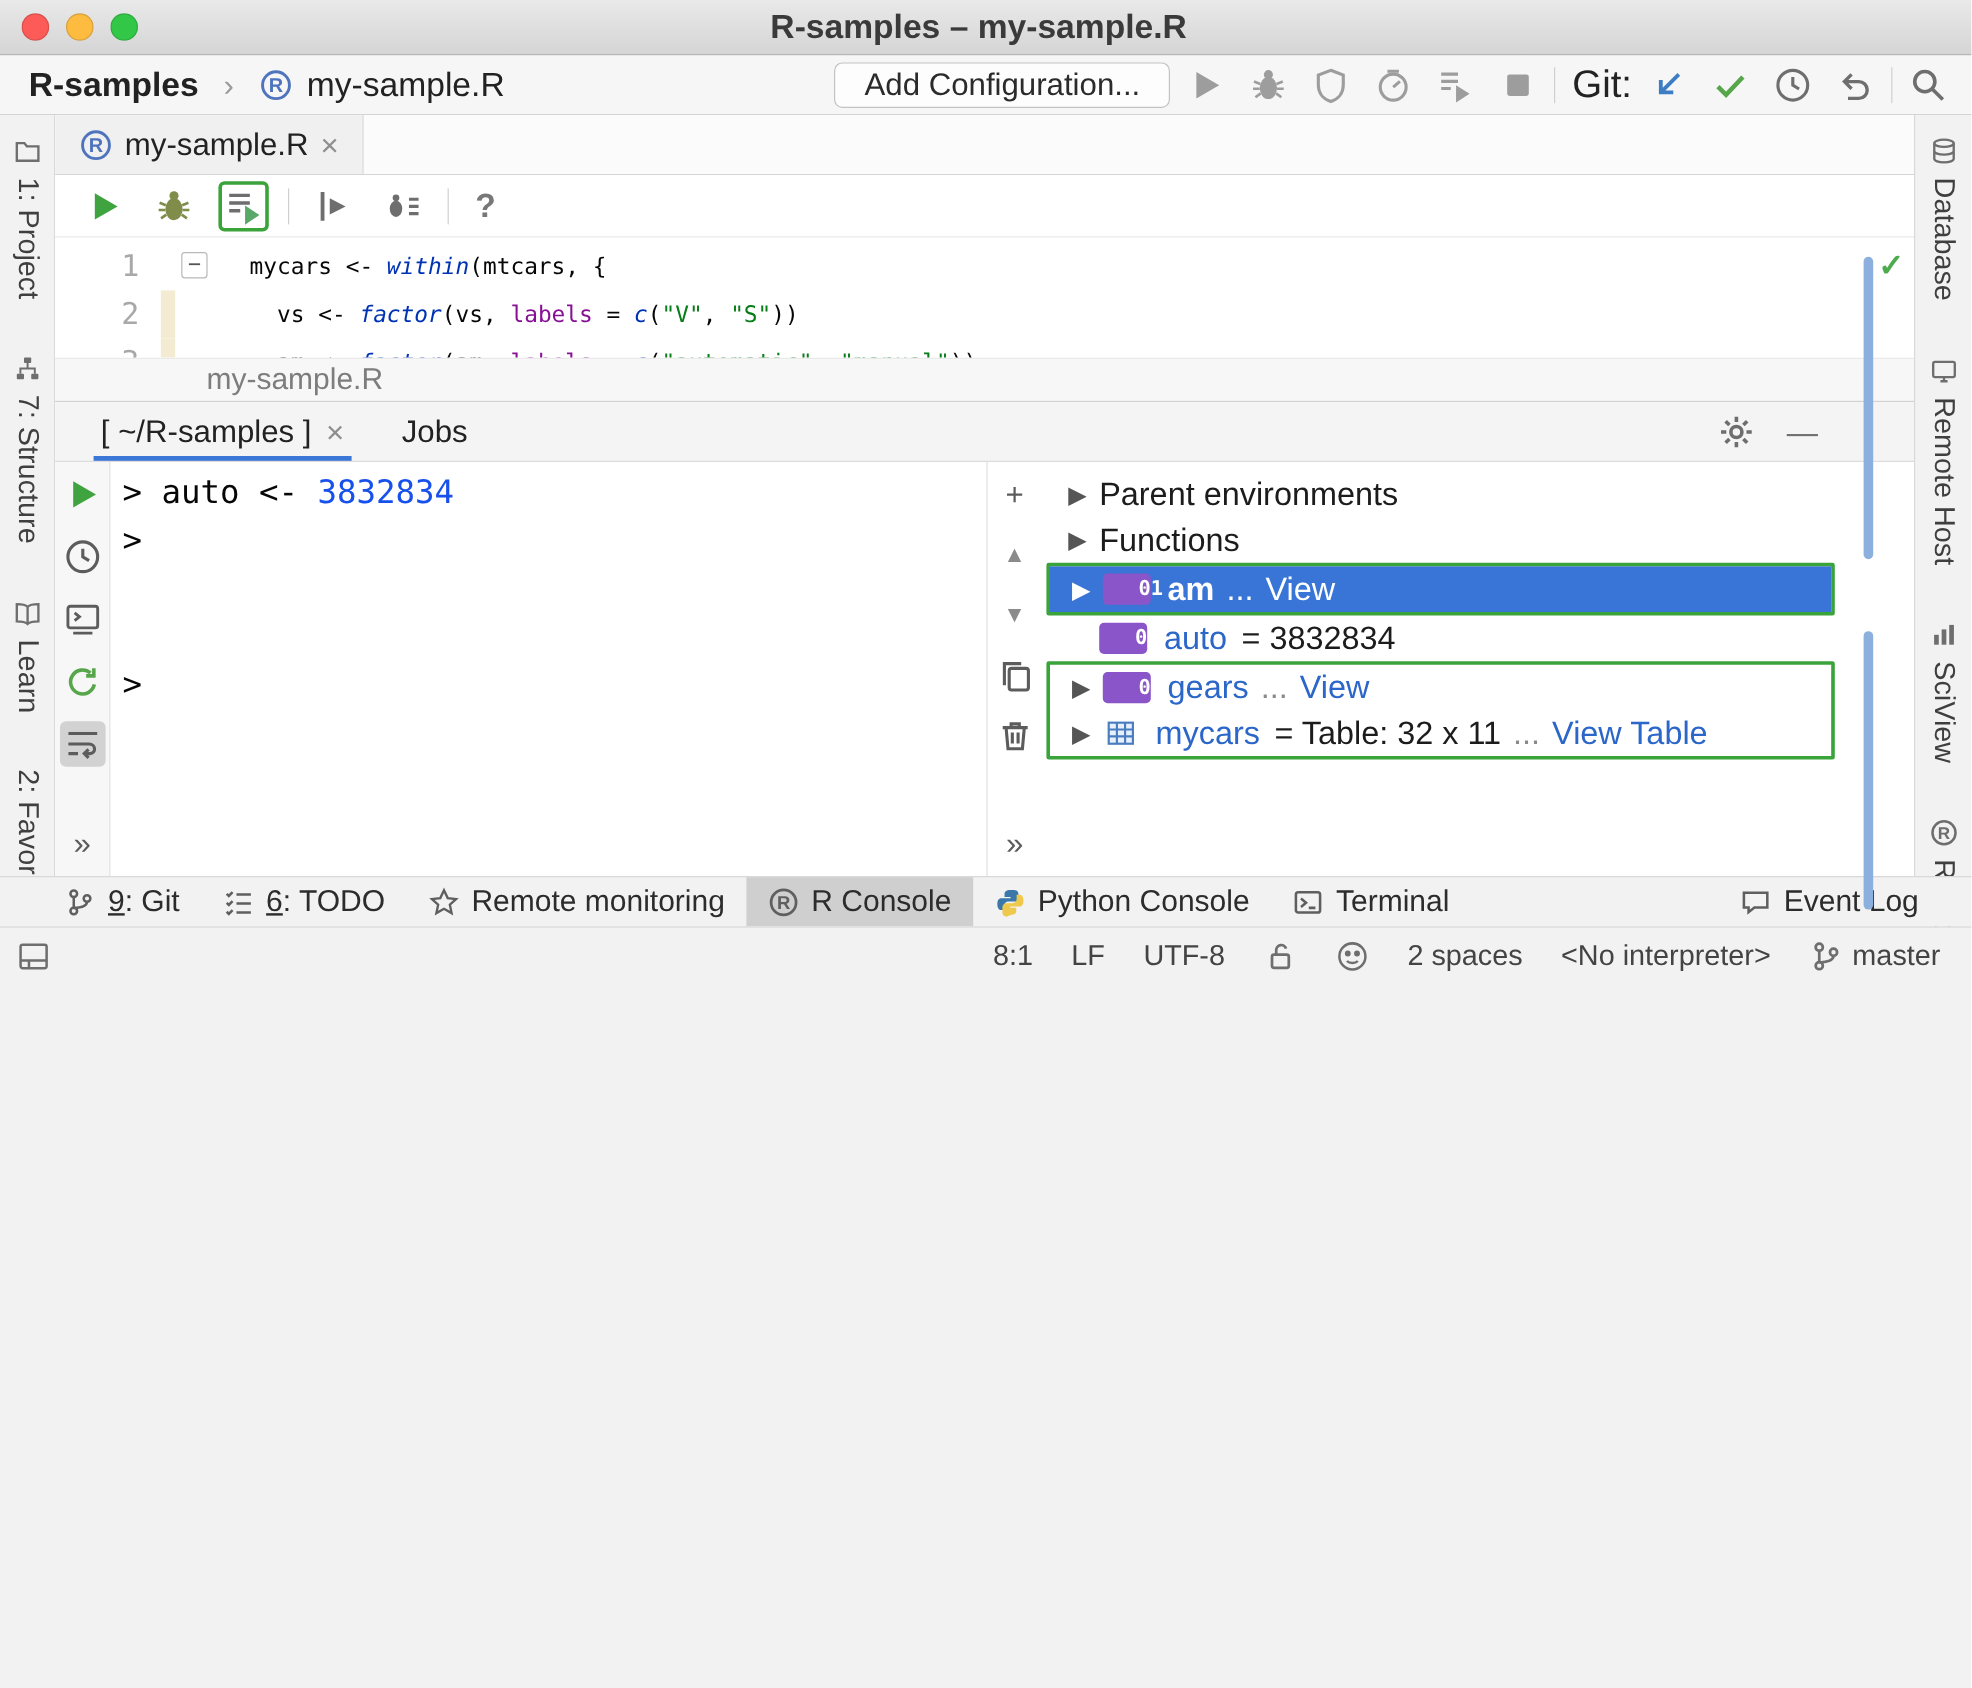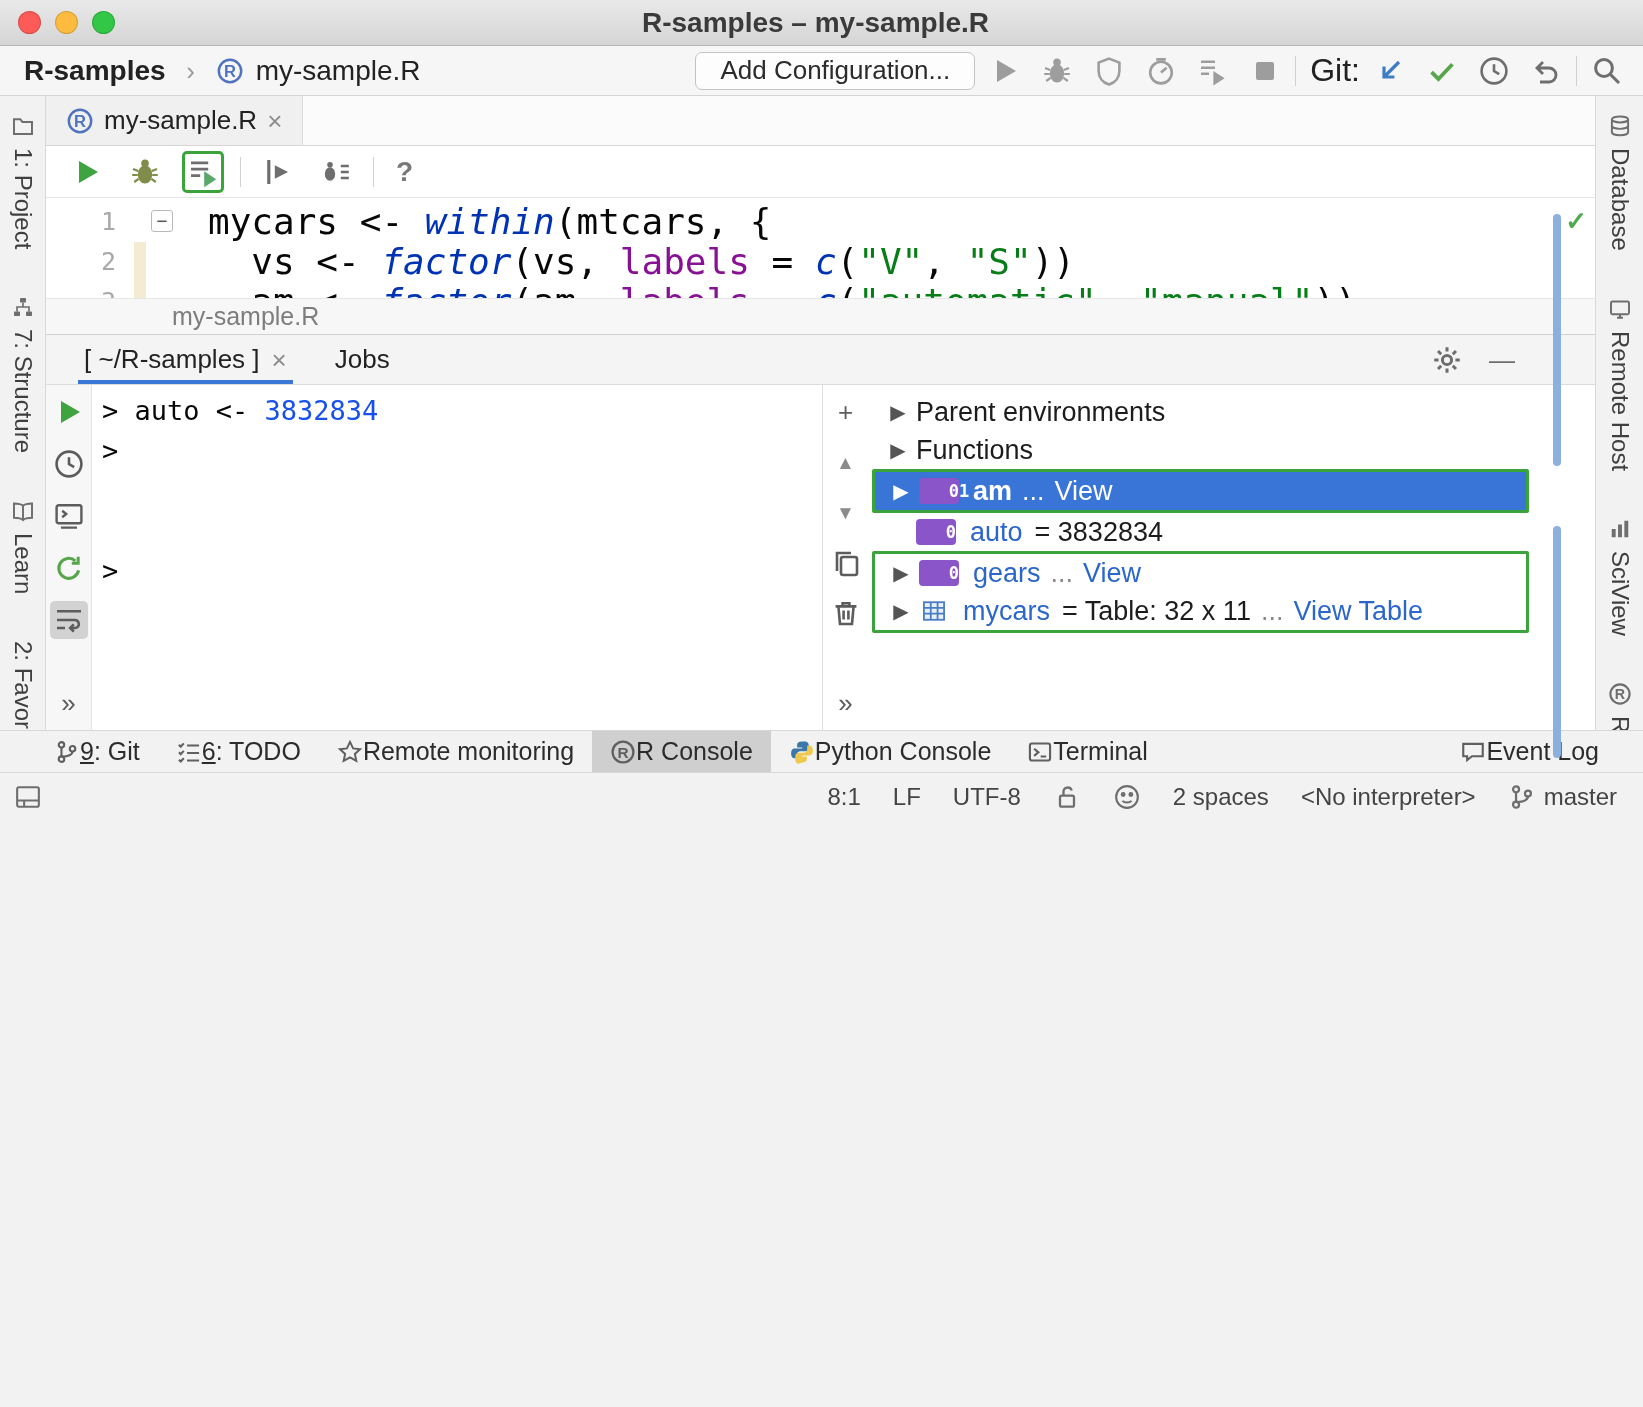--- a/index.html
+++ b/index.html
@@ -60,21 +60,21 @@
 
   
   .code-wrap{flex:1;display:flex;min-height:0;background:#fff;position:relative;}
   .code-scroll{flex:1;overflow:hidden;padding-top:4px;}
   .line{display:flex;height:40px;}
   .ln{width:88px;text-align:right;padding-right:18px;color:#a8a8a8;font-size:25px;line-height:40px;flex:none;}
   .chg{width:12px;flex:none;}
   .chg.changed{background:#f3ecd3;}
   .fold{width:36px;flex:none;position:relative;}
   .foldbox{position:absolute;left:5px;top:8px;width:22px;height:22px;border:1px solid #b9b9b9;border-radius:3px;background:#fff;color:#555;font-size:18px;line-height:20px;text-align:center;}
-  .linebody{flex:1;font-size:36px;line-height:40px;white-space:pre;padding-left:26px;}
+  .linebody{flex:1;font-size:19px;line-height:40px;white-space:pre;padding-left:26px;}
   .tok-p{color:#070707;} .tok-f{color:var(--fn);font-style:italic;} .tok-a{color:var(--param);} .tok-s{color:var(--str);} .tok-n{color:var(--num);}
 
   .error-stripe{width:46px;position:relative;flex:none;}
   .insp-ok{position:absolute;top:8px;right:8px;color:#4dab4d;font-size:26px;font-weight:700;}
   .scrollmark{position:absolute;left:4px;width:8px;border-radius:4px;background:#8cb0dd;}
   #mark1{top:16px;height:252px;} #mark2{top:328px;height:232px;}
 
   .editor-breadcrumb{height:36px;display:flex;align-items:center;padding-left:126px;font-size:25px;color:#7d7d7d;background:#f7f7f7;border-top:1px solid #e6e6e6;flex:none;}
 
   
@@ -108,21 +108,21 @@
   .vvalue{color:#1c1c1c;margin-left:12px;}
   .vdots{color:#8a8a8a;margin-left:10px;}
   .vrow.selected .vdots{color:#fff;}
   .vlink{color:var(--link);margin-left:10px;}
   .vrow.selected .vlink{color:#fff;}
   .group-label{color:#1c1c1c;}
   .ann{border:3px solid var(--ann);border-radius:2px;}
 
   
   .toolwindow-bar{height:42px;background:#f2f2f2;border-top:1px solid #d8d8d8;display:flex;align-items:stretch;padding:0 26px 0 36px;font-size:25px;flex:none;}
-  .twbtn{display:flex;align-items:center;padding:0 18px;color:#2c2c2c;}
+  .twbtn{display:flex;align-items:center;gap:10px;padding:0 18px;color:#2c2c2c;}
   .twbtn.selected{background:#cfcfcf;}
   .twbtn .icon{width:26px;height:26px;color:#5f5f5f;}
   .tw-right{margin-left:auto;display:flex;align-items:stretch;}
   .mn{text-decoration:underline;}
 
   
   .statusbar{flex:1;background:#f2f2f2;border-top:1px solid #d8d8d8;display:flex;align-items:flex-start;min-height:46px;}
   .status-row{height:48px;display:flex;align-items:center;width:100%;padding:0 26px 0 14px;gap:32px;font-size:24px;color:#444;}
   .status-spacer{flex:1;}
   .branch-group{display:flex;align-items:center;gap:8px;}

